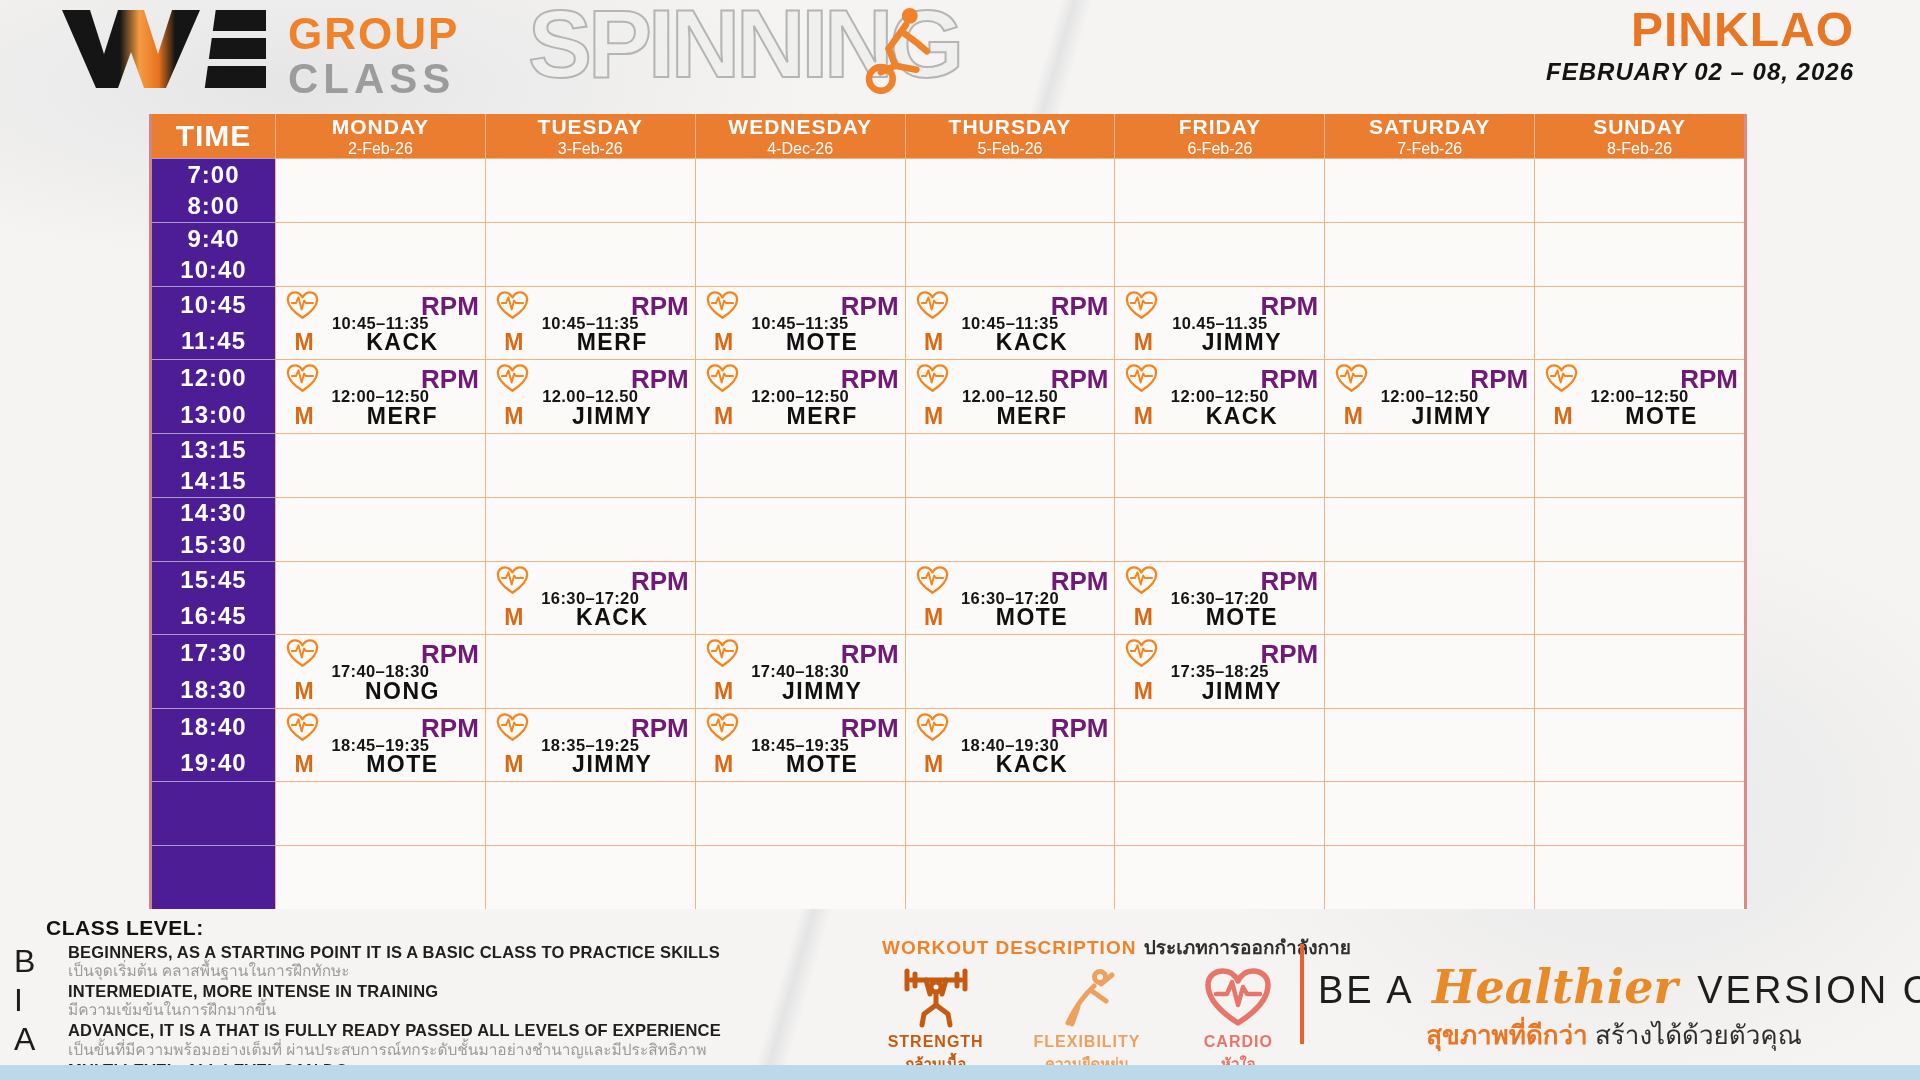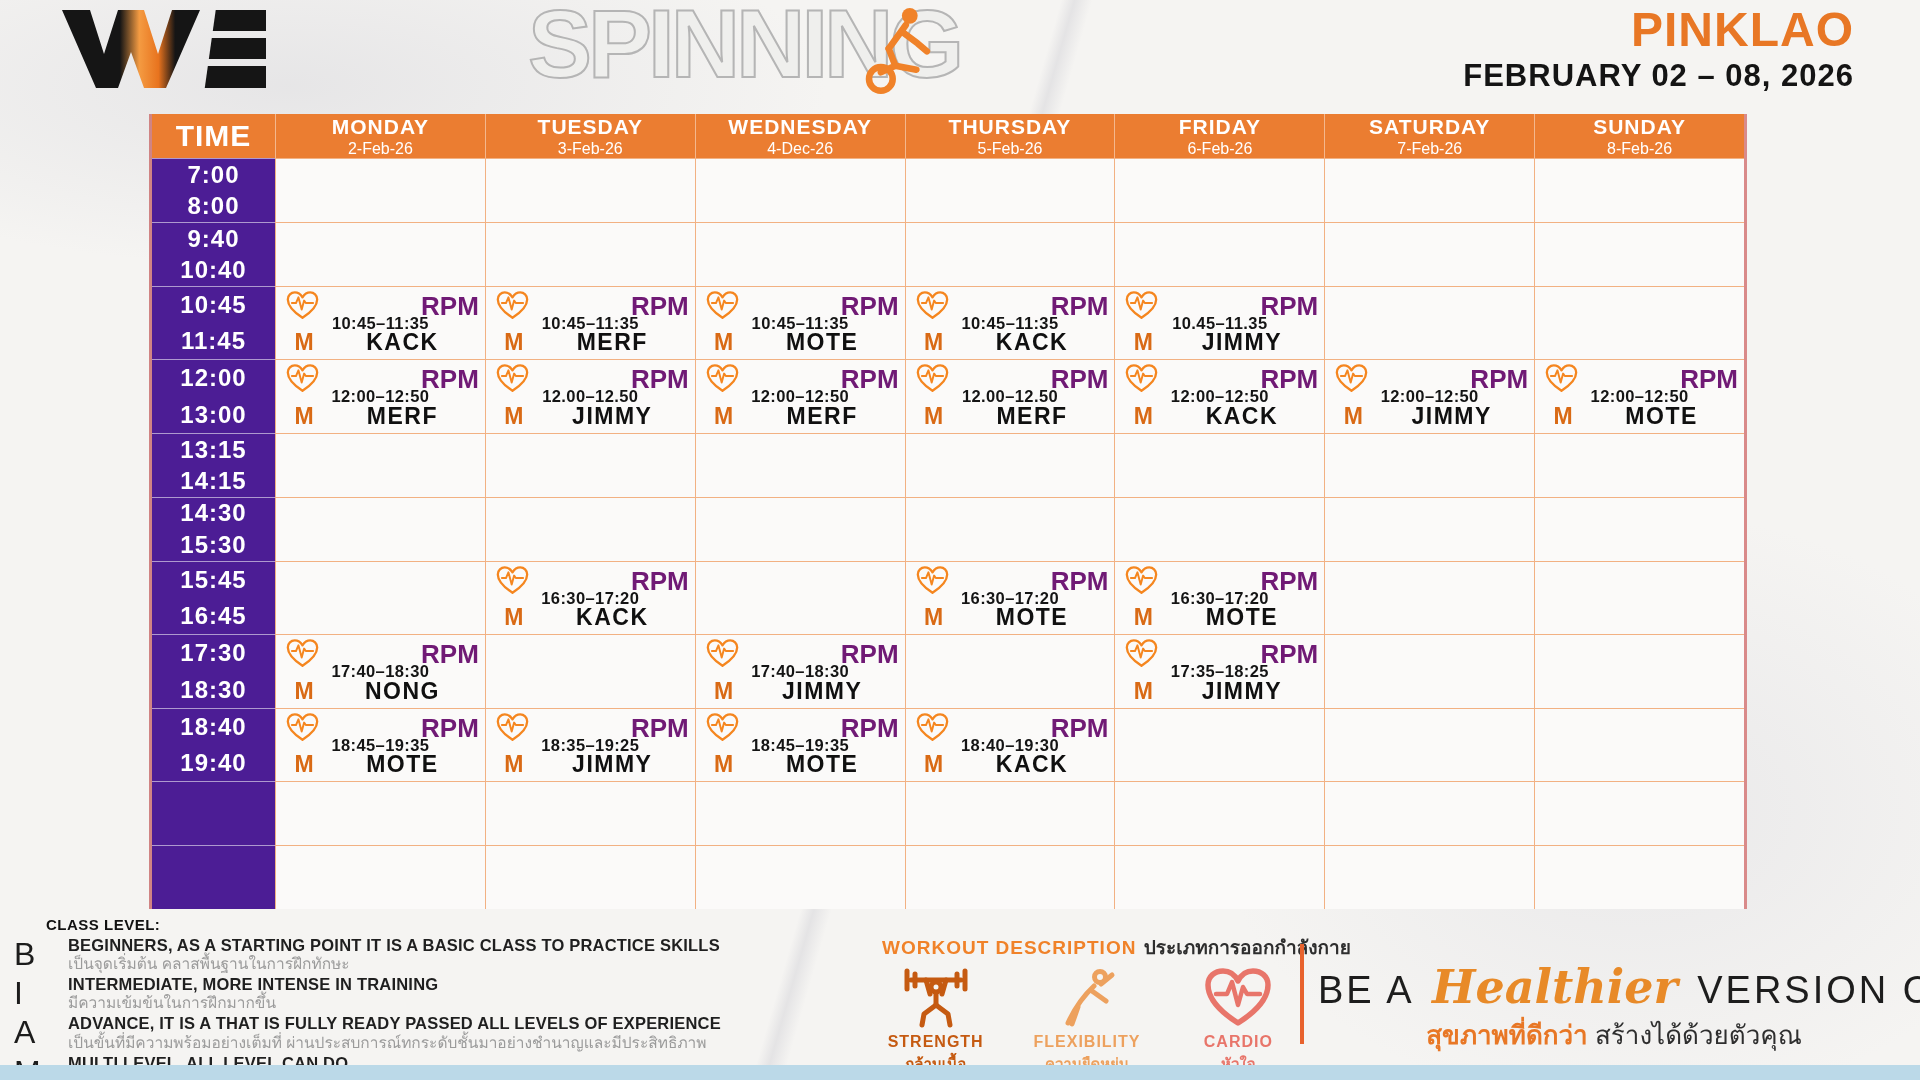--- a/index.html
+++ b/index.html
@@ -20,21 +20,21 @@
   .gc{position:absolute;left:288px;top:12px;line-height:1;}
   .gc .group{font-size:44px;font-weight:800;letter-spacing:2px;color:#F08229;display:block;}
   .gc .class{font-size:42px;font-weight:800;letter-spacing:5px;color:#9C9C9C;display:block;margin-top:2px;}
   .spinning{
     position:absolute;left:528px;top:-6px;font-size:96px;font-weight:700;letter-spacing:-4px;
     color:#efefed;-webkit-text-stroke:2px #b5b5b5;line-height:1.05;white-space:nowrap;
   }
   .bike-icon{position:absolute;left:848px;top:4px;}
   .loc{position:absolute;right:66px;top:4px;text-align:right;line-height:1.1;}
   .loc .pinklao{font-size:48px;font-weight:800;color:#E87725;letter-spacing:1px;}
-  .loc .daterange{font-size:31px;font-weight:700;color:#141414;letter-spacing:1px;margin-top:2px;}
+  .loc .daterange{font-size:24px;font-weight:700;color:#141414;letter-spacing:1px;margin-top:2px;font-style:italic;}
 
   
   .schedule{
     position:absolute;left:149px;top:114px;width:1598px;height:795px;
     display:grid;grid-template-columns:123px repeat(7,1fr);
     grid-template-rows:44px repeat(11,1fr);
     border-left:3px solid #D08484;border-right:3px solid #D98A8A;
     background:#FBFAF9;box-sizing:border-box;
   }
   .th{background:#EB7D31;color:#fff;display:flex;flex-direction:column;align-items:center;justify-content:center;}
@@ -55,21 +55,21 @@
   .cc-r1{display:flex;align-items:flex-start;height:30px;}
   .cc-icon svg{width:37px;height:31px;display:block;margin-left:2px;}
   .cc-rpm{flex:1;text-align:right;font-size:26px;font-weight:800;color:#701a75;line-height:1;padding-top:3px;}
   .cc-time{text-align:center;font-size:16.5px;font-weight:700;color:#141414;line-height:1;margin-top:-5px;letter-spacing:.4px;}
   .cc-r3{display:flex;align-items:flex-end;}
   .cc-level{width:44px;text-align:center;font-size:23px;font-weight:800;color:#D96A15;line-height:1;}
   .cc-name{flex:1;text-align:center;font-size:23px;font-weight:800;color:#101010;line-height:1;letter-spacing:1.5px;}
 
   
   .levels{position:absolute;left:12px;top:916px;width:800px;}
-  .levels-heading{font-size:15px;font-weight:800;color:#111;margin-left:34px;letter-spacing:.5px;}
+  .levels-heading{font-size:21px;font-weight:800;color:#111;margin-left:34px;letter-spacing:.5px;}
   .level-row{display:flex;margin-top:3px;}
   .level-letter{width:56px;font-size:32px;font-weight:500;color:#1c1c1c;line-height:1;padding-top:2px;box-sizing:border-box;padding-left:2px;}
   .level-texts{flex:1;line-height:1.1;}
   .level-en{font-size:16.5px;font-weight:700;color:#1f1f1f;letter-spacing:.2px;}
   .level-th{font-size:15.5px;color:#9B9B9B;margin-top:1px;}
 
   
   .workout{position:absolute;left:882px;top:938px;width:410px;}
   .workout-heading{font-size:19px;line-height:1.1;white-space:nowrap;}
   .wh-en{color:#F08229;font-weight:800;letter-spacing:1px;}
@@ -112,20 +112,24 @@
             <stop offset="100%" stop-color="#151515"></stop>
           </linearGradient>
         </defs>
         <path d="M6 2 L34 2 L48 46 L62 2 L88 2 L102 46 L116 2 L144 2 L110 80 L88 80 L75 44 L62 80 L40 80 Z" fill="url(#wgrad)"></path>
         <g transform="skewX(-8) translate(22,0)">
           <rect x="138" y="2" width="62" height="21" fill="#151515"></rect>
           <rect x="138" y="30" width="62" height="21" fill="#151515"></rect>
           <rect x="138" y="58" width="62" height="22" fill="#151515"></rect>
         </g>
       </svg>
+    </div>
+    <div class="gc">
+      <span class="group">GROUP</span>
+      <span class="class">CLASS</span>
     </div>
     <div class="spinning">SPINNING</div>
     <div class="bike-icon">
       <svg width="92" height="92" viewBox="0 0 70 70">
         <g stroke="#F08229" stroke-width="5" fill="none" stroke-linecap="round" stroke-linejoin="round">
           <path d="M44 16 L31 34"></path>
           <path d="M41 21 L53 30 L60 36"></path>
           <path d="M31 34 L36 47 L25 52"></path>
           <circle cx="25" cy="57" r="9"></circle>
           <path d="M36 47 L52 50"></path>

